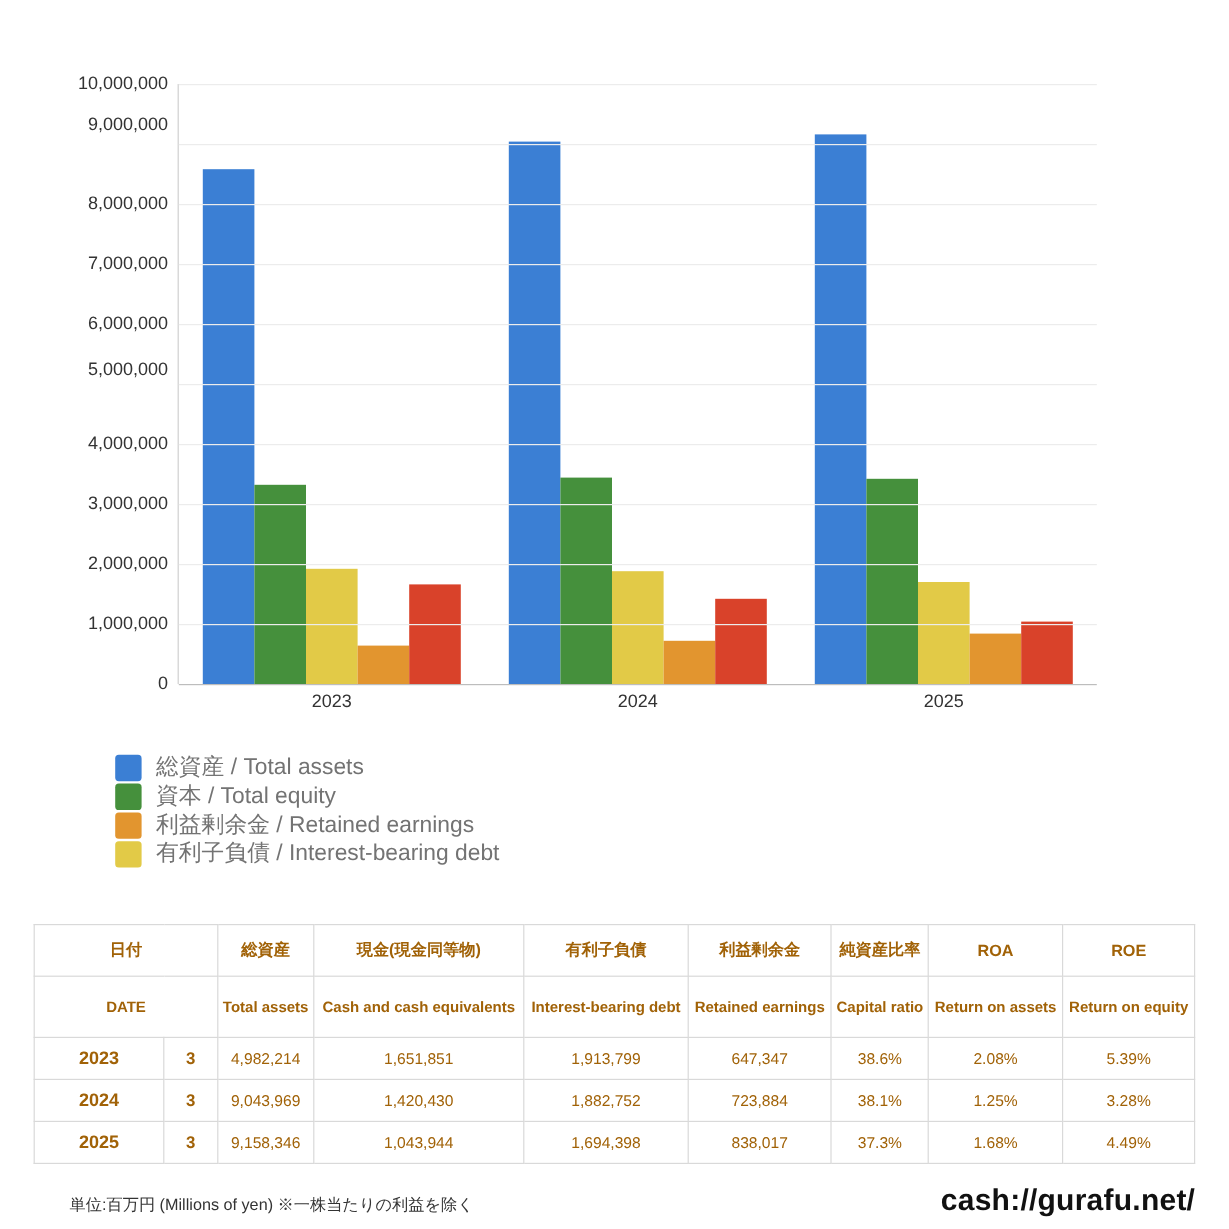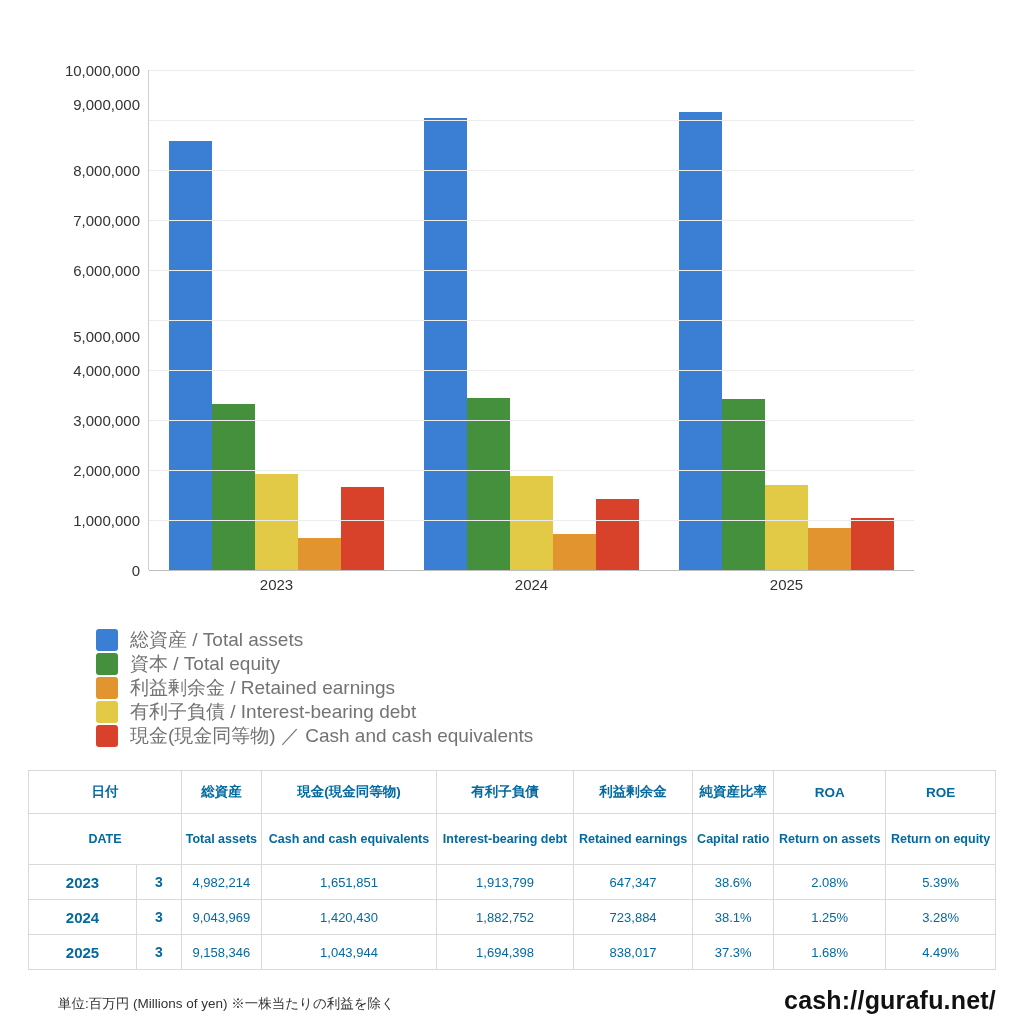--- a/index.html
+++ b/index.html
@@ -58,21 +58,21 @@
     position:absolute;
     left:96px;top:628px;
     width:830px;
   }
   .legend-row{display:flex;align-items:center;height:24px;margin-bottom:0px;}
   .legend-swatch{width:22px;height:22px;border-radius:3px;margin-right:12px;flex:0 0 auto;}
   .legend-text{font-size:19px;color:#737373;line-height:24px;white-space:nowrap;}
   
   #table-wrap{position:absolute;left:28px;top:770px;width:968px;}
   table{border-collapse:collapse;width:100%;font-size:13px;}
-  th,td{border:1px solid #d9d9d9;text-align:center;vertical-align:middle;color:#0369a1;}
+  th,td{border:1px solid #d9d9d9;text-align:center;vertical-align:middle;color:#a16207;}
   th{font-weight:bold;}
   tr.head1 th{height:40px;font-size:13.5px;}
   tr.head2 th{height:48px;font-size:12.5px;line-height:15px;font-weight:bold;}
   td.year{font-weight:bold;font-size:15px;width:105px;}
   td.month{font-weight:bold;font-size:14px;width:42px;}
   tbody tr{height:35px;}
   
   #note{
     position:absolute;left:58px;top:995px;
     font-size:13.5px;color:#333;
@@ -86,21 +86,21 @@
 </head>
 <body>
 
 <div id="chart-area">
   <div id="y-axis-labels">
       <div class="y-label" style="top: 570px;">0</div>
       <div class="y-label" style="top: 520px;">1,000,000</div>
       <div class="y-label" style="top: 470px;">2,000,000</div>
       <div class="y-label" style="top: 420px;">3,000,000</div>
       <div class="y-label" style="top: 370px;">4,000,000</div>
-      <div class="y-label" style="top: 336px;">5,000,000</div>
+      <div class="y-label" style="top: 308px;">5,000,000</div>
       <div class="y-label" style="top: 270px;">6,000,000</div>
       <div class="y-label" style="top: 220px;">7,000,000</div>
       <div class="y-label" style="top: 170px;">8,000,000</div>
       <div class="y-label" style="top: 104px;">9,000,000</div>
       <div class="y-label" style="top: 70px;">10,000,000</div>
     </div>
   <div id="plot">
     <div id="bars">
         <div class="group">
           <div class="bar" style="background: rgb(59, 127, 212); height: 429.436px;"></div>
@@ -150,24 +150,20 @@
       <span class="legend-swatch" style="background: rgb(69, 144, 60);"></span>
       <span class="legend-text">資本 / Total equity</span>
     </div>
     <div class="legend-row">
       <span class="legend-swatch" style="background: rgb(226, 149, 47);"></span>
       <span class="legend-text">利益剰余金 / Retained earnings</span>
     </div>
     <div class="legend-row">
       <span class="legend-swatch" style="background: rgb(226, 202, 71);"></span>
       <span class="legend-text">有利子負債 / Interest-bearing debt</span>
-    </div>
-    <div class="legend-row">
-      <span class="legend-swatch" style="background: rgb(217, 66, 42);"></span>
-      <span class="legend-text">現金(現金同等物) ／ Cash and cash equivalents</span>
     </div>
   </div>
 
 <div id="table-wrap">
   <table>
     <thead>
       <tr class="head1">
         <th colspan="2">日付</th>
         <th>総資産</th>
         <th>現金(現金同等物)</th>

